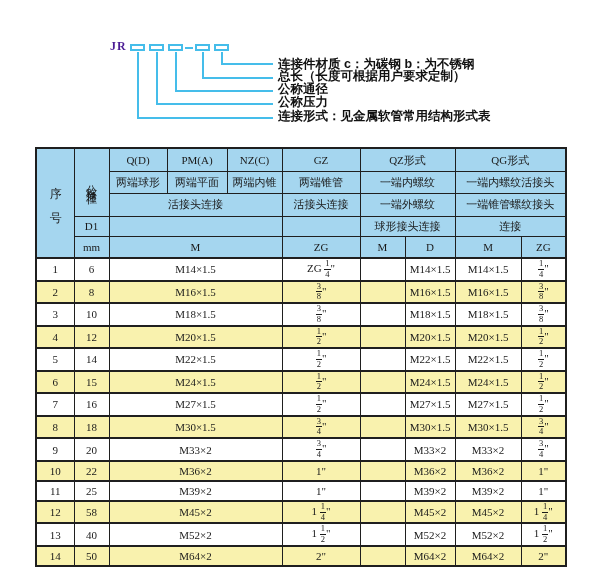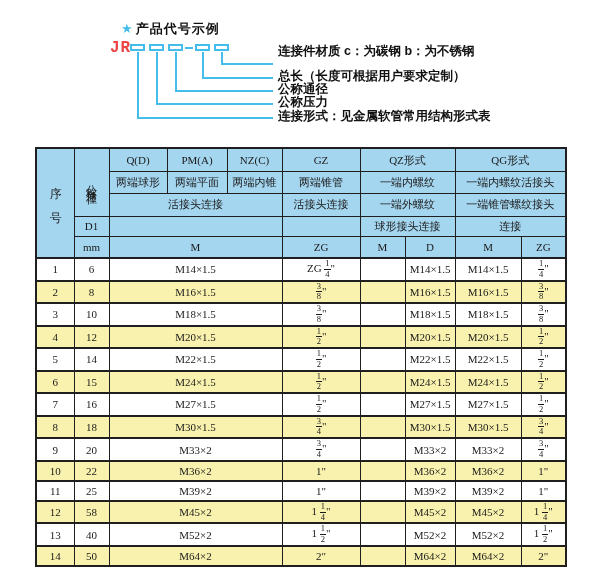--- a/index.html
+++ b/index.html
@@ -3,22 +3,22 @@
 <meta charset="utf-8">
 <style>
   html,body{margin:0;padding:0;width:600px;height:567px;background:#fff;overflow:hidden;
     font-family:"Liberation Serif","DejaVu Serif",serif;}
   #page{position:relative;width:600px;height:567px;background:#fff;}
 
   
   .diag-title{position:absolute;left:121px;top:20px;font-family:"Liberation Sans","DejaVu Sans",sans-serif;
     font-weight:bold;font-size:13px;color:#111;letter-spacing:1px;}
   .diag-title .star{color:var(--line_cyan);margin-right:2px;}
-  .jr{position:absolute;left:110px;top:39px;font-family:Liberation Mono, monospace;
-    font-weight:bold;font-size:16px;color:#ef4444;letter-spacing:1px;}
+  .jr{position:absolute;left:110px;top:39px;font-family:Liberation Serif, serif;
+    font-weight:bold;font-size:12px;color:#4c1d95;letter-spacing:1px;}
   .pbox{position:absolute;top:44px;width:15px;height:7px;border:2px solid var(--line_cyan);background:#fff;box-sizing:border-box;}
   .pdash{position:absolute;top:47px;width:8px;height:2px;background:var(--line_cyan);}
   .cline{position:absolute;background:var(--line_cyan);}
   .clabel{position:absolute;font-family:"Liberation Sans","DejaVu Sans",sans-serif;font-weight:bold;
     font-size:12.5px;color:#111;white-space:nowrap;line-height:15px;}
 
   
   .tbl-title{position:absolute;left:34px;top:123px;font-size:19px;font-weight:bold;color:#000;
     letter-spacing:2px;font-family:"Liberation Serif","DejaVu Serif",serif;}
 
@@ -41,34 +41,31 @@
   .vt-dn{letter-spacing:3px;font-size:11px;}
   .frac{display:inline-block;vertical-align:-5px;text-align:center;font-size:8.5px;line-height:1.15;}
   .frac .fn{display:block;border-bottom:1px solid #1a1a1a;padding:0 1px;}
   .frac .fd{display:block;}
 </style>
 </head>
 <body>
 
 <div id="page">
 
-  <div class="diag-title">
-    <span class="star">★</span><span>产品代号示例</span>
-  </div>
   <div class="jr">JR</div>
   <div id="diagram-dynamic">
       <div class="pbox" style="left: 130px;"></div>
       <div class="pbox" style="left: 149px;"></div>
       <div class="pbox" style="left: 168px;"></div>
       <div class="pbox" style="left: 195px;"></div>
       <div class="pbox" style="left: 214px;"></div>
       <div class="pdash" style="left: 185px;"></div>
       <div class="cline" style="left: 221px; top: 52px; width: 1.5px; height: 11px;"></div>
       <div class="cline" style="left: 221px; top: 63px; width: 52px; height: 1.5px;"></div>
-      <div class="clabel" style="left: 278px; top: 44px;">连接件材质  c：为碳钢  b：为不锈钢</div>
+      <div class="clabel" style="left: 278px; top: 57px;">连接件材质  c：为碳钢  b：为不锈钢</div>
       <div class="cline" style="left: 202px; top: 52px; width: 1.5px; height: 25px;"></div>
       <div class="cline" style="left: 202px; top: 77px; width: 71px; height: 1.5px;"></div>
       <div class="clabel" style="left: 278px; top: 69px;">总长（长度可根据用户要求定制）</div>
       <div class="cline" style="left: 175px; top: 52px; width: 1.5px; height: 38px;"></div>
       <div class="cline" style="left: 175px; top: 90px; width: 98px; height: 1.5px;"></div>
       <div class="clabel" style="left: 278px; top: 82px;">公称通径</div>
       <div class="cline" style="left: 156px; top: 52px; width: 1.5px; height: 51px;"></div>
       <div class="cline" style="left: 156px; top: 103px; width: 117px; height: 1.5px;"></div>
       <div class="clabel" style="left: 278px; top: 95px;">公称压力</div>
       <div class="cline" style="left: 137px; top: 52px; width: 1.5px; height: 65px;"></div>

